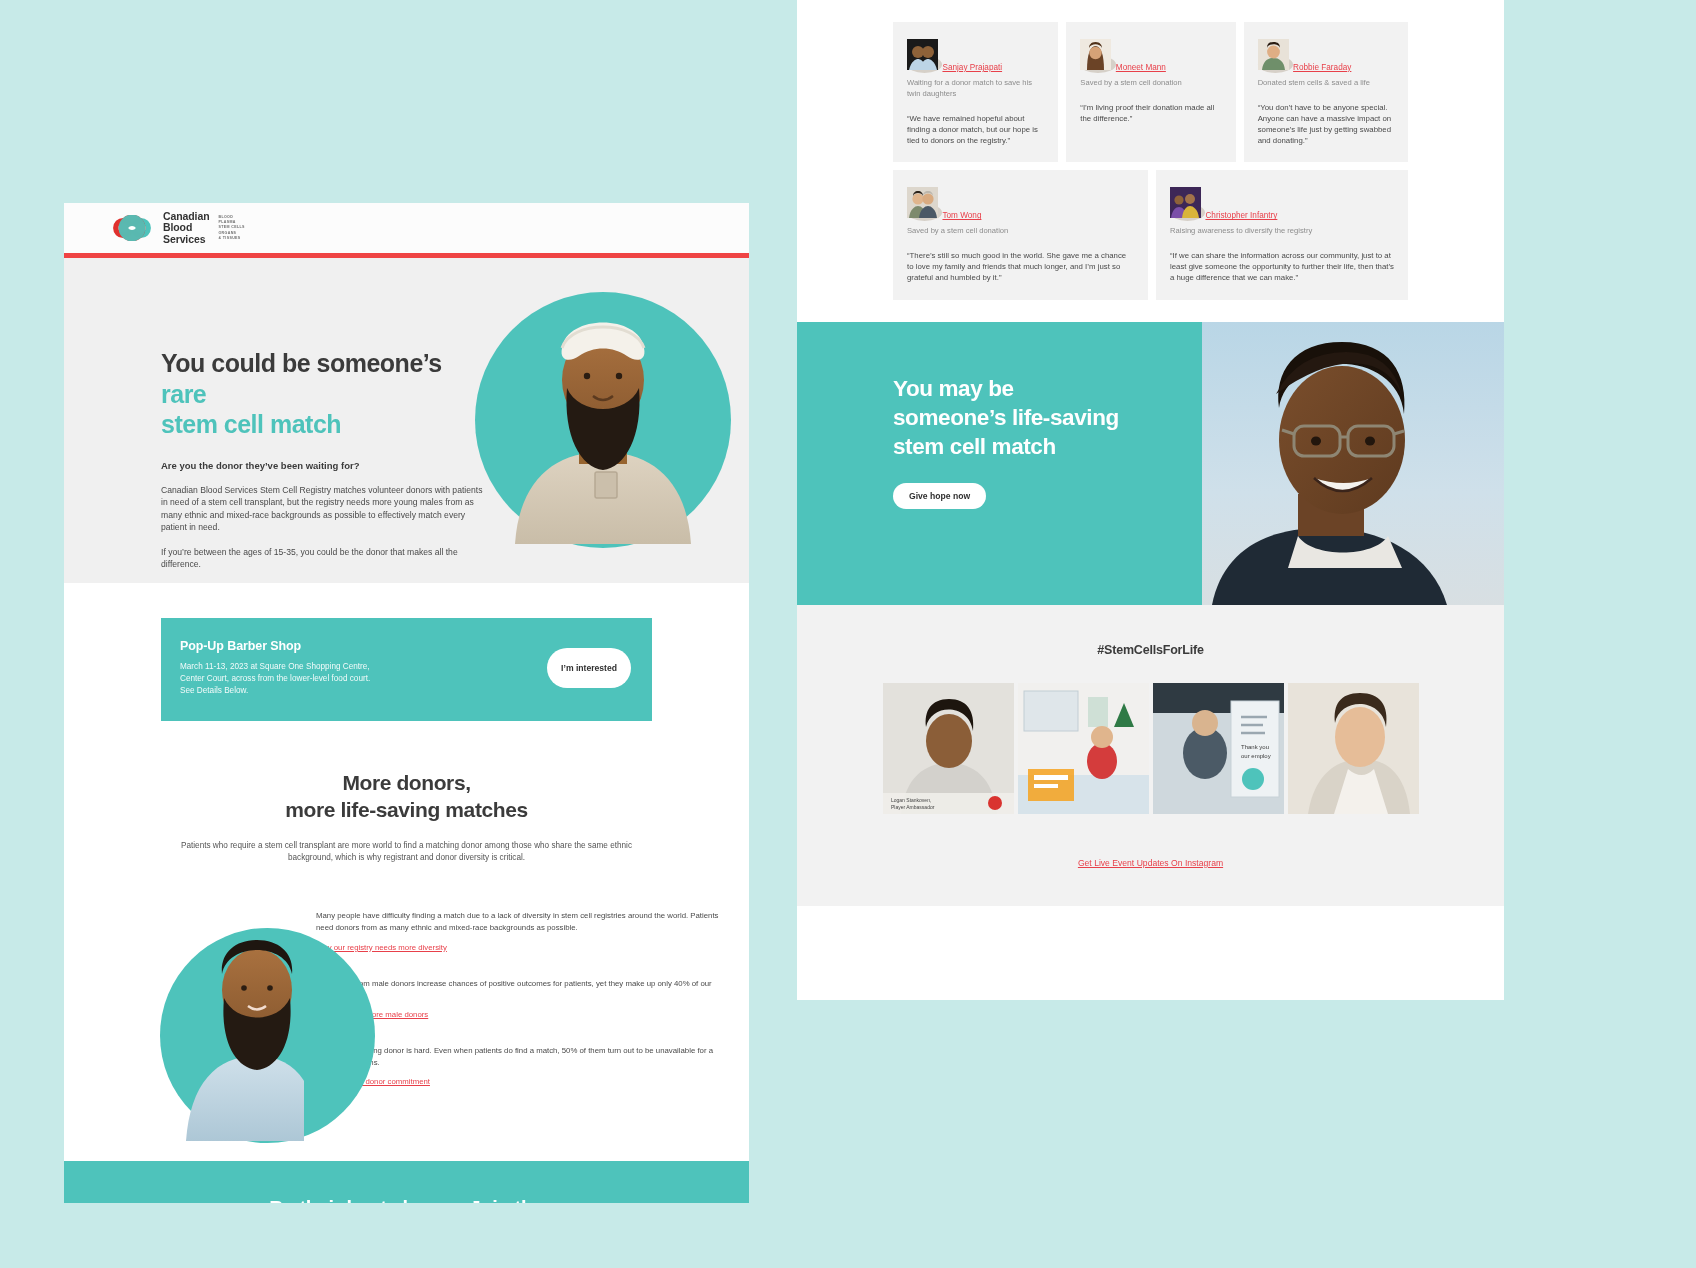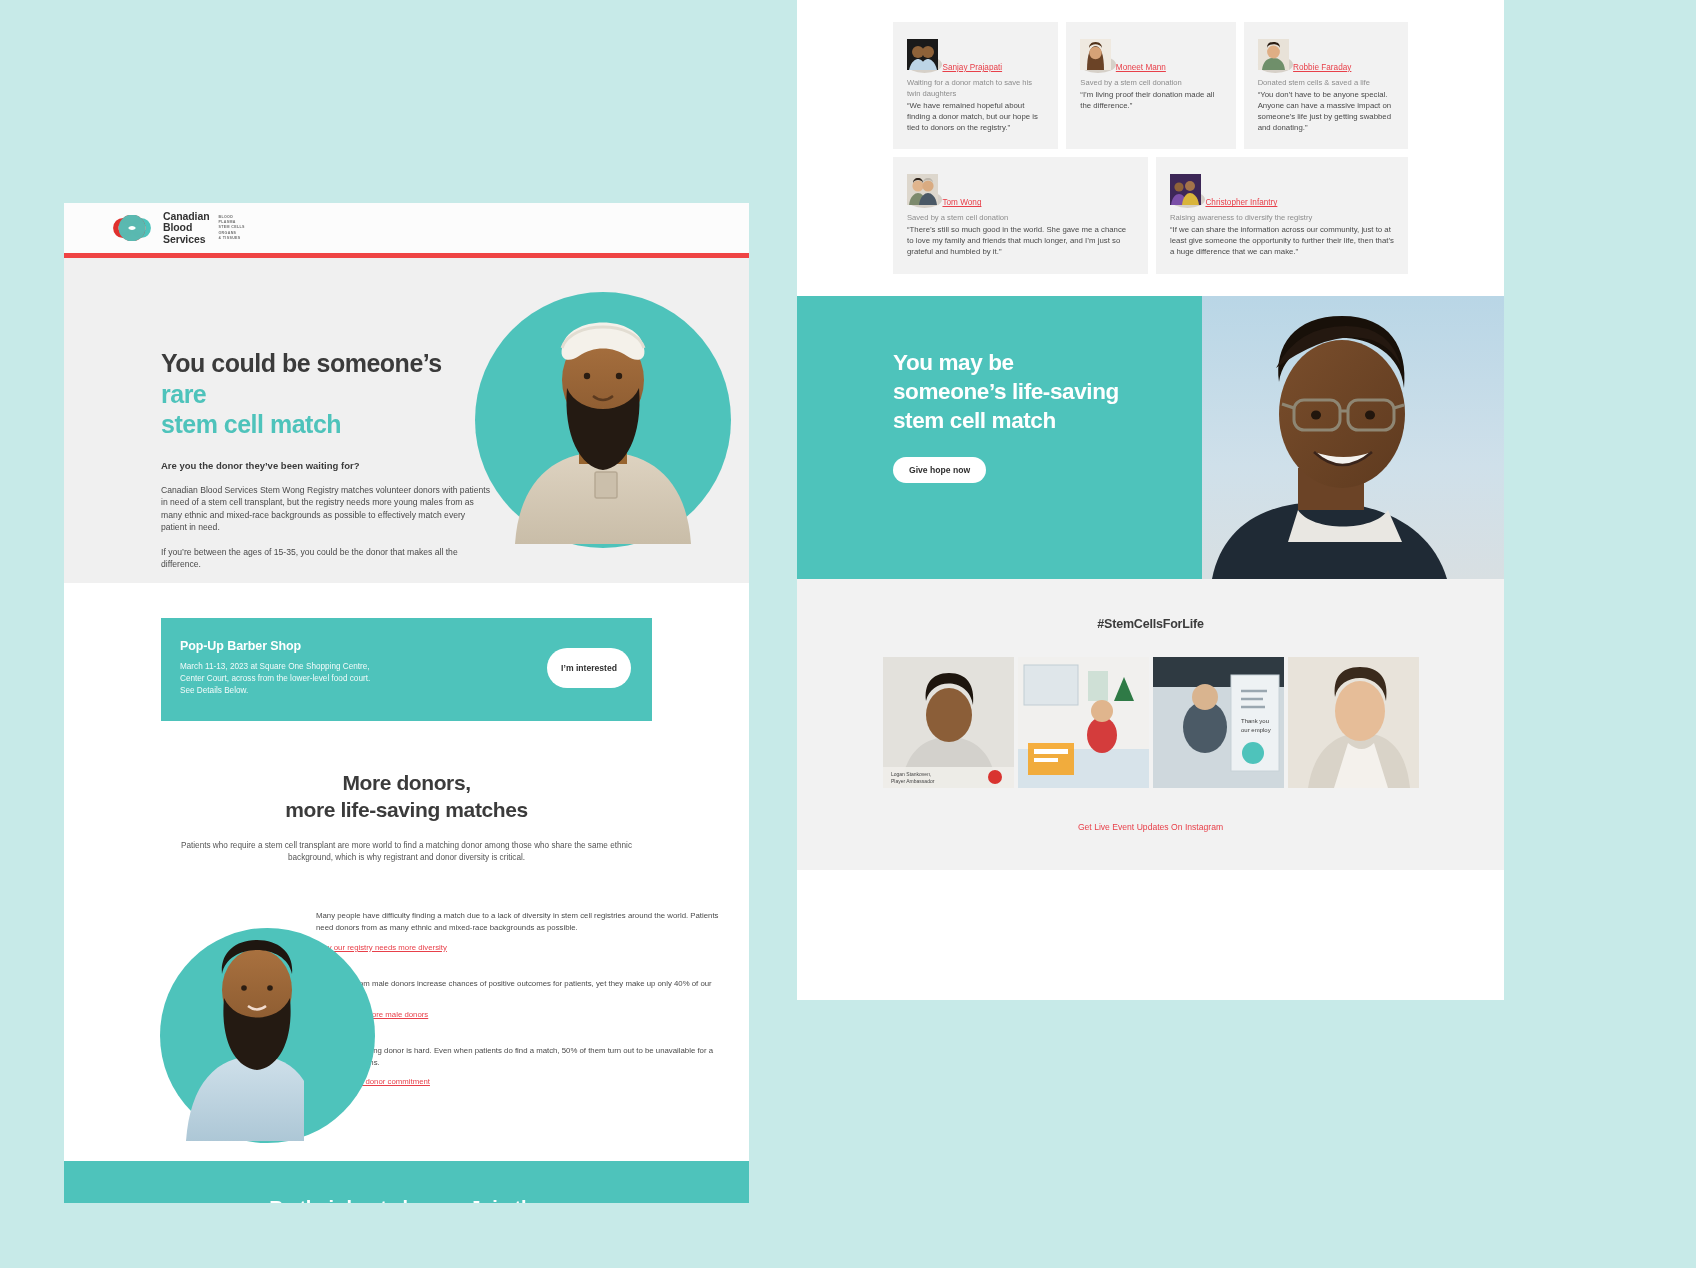--- a/index.html
+++ b/index.html
@@ -89,42 +89,42 @@
   .card { background: #f2f2f2; padding: 17px 14px 16px; }
   .card .avatar {
     width: 31px; height: 31px; border-radius: 50%; overflow: hidden; position: relative;
     background: #d6d0c8;
   }
   .card .pname {
     margin-top: 9px; font-size: 8.2px; color: #e8404a; text-decoration: underline; cursor: pointer;
     display: inline-block;
   }
   .card .prole { margin-top: 4px; font-size: 7.6px; line-height: 1.42; color: #8d8d8d; }
-  .card .pquote { font-size: 7.8px; line-height: 1.43; color: #4a4a4a; }
+  .card .pquote { margin-top: 13px; font-size: 7.8px; line-height: 1.43; color: #4a4a4a; }
 
   .cards-row-1 .card:nth-child(1) { width: 168px; }
   .cards-row-1 .card:nth-child(2) { width: 172px; }
   .cards-row-1 .card:nth-child(3) { width: 167px; }
   .cards-row-2 { margin-top: 8px; }
   .cards-row-2 .card:nth-child(1) { width: 255px; }
   .cards-row-2 .card:nth-child(2) { width: 252px; }
 
   .rp-hero { display: flex; height: 283px; }
   .rp-hero-left {
     background: #4ec3bb; color: #fff; width: 405px; padding: 52px 40px 0 96px;
   }
   .rp-hero-left h2 { font-size: 22.5px; line-height: 1.3; font-weight: bold; letter-spacing: -0.4px; }
   .rp-hero-left p { margin-top: 20px; font-size: 8.2px; line-height: 1.48; color: #f1fbfa; }
   .rp-hero-img { flex: 1; position: relative; overflow: hidden; background: #9fc4d8; }
 
   .rp-social { background: #f2f2f2; padding: 38px 0 36px; text-align: center; }
   .hashtag { font-size: 12.5px; font-weight: bold; color: #3b3b3b; letter-spacing: -0.2px; }
   .ig-grid { display: flex; gap: 4px; justify-content: center; margin-top: 26px; }
   .ig-tile { width: 131px; height: 131px; position: relative; overflow: hidden; }
-  .ig-link { display: inline-block; margin-top: 34px; font-size: 8.6px; color: #e8404a; cursor: pointer; }
+  .ig-link { display: inline-block; margin-top: 44px; font-size: 8.6px; color: #e8404a; text-decoration: underline; cursor: pointer; }
   .photo-b { background: linear-gradient(160deg,#dbe7ef 0%,#bcd0de 55%,#94acbd 100%); }
   .photo-c { background: linear-gradient(150deg,#f6f2ec 0%,#ded3c4 60%,#b9a993 100%); }
   .photo-d { background: linear-gradient(200deg,#5a3f7a 0%,#7a4fa0 50%,#3b2550 100%); }
   .photo-e { background: linear-gradient(180deg,#e9e5de 0%,#cfc7bb 100%); }
 </style>
 </head>
 <body>
 
 <div class="stage">
 
@@ -153,21 +153,21 @@
           <span>ORGANS</span><br>
           <span>&amp; TISSUES</span>
         </span>
       </div>
     </div>
 
     <div class="lp-hero">
       <div class="lp-hero-copy">
         <h1 class="hero-h1"><span>You could be someone’s </span><span class="accent">rare</span><br><span class="accent">stem cell match</span></h1>
         <div class="hero-sub">Are you the donor they’ve been waiting for?</div>
-        <p class="hero-p">Canadian Blood Services Stem Wong Registry matches volunteer donors with patients in need of a stem cell transplant, but the registry needs more young males from as many ethnic and mixed-race backgrounds as possible to effectively match every patient in need.</p>
+        <p class="hero-p">Canadian Blood Services Stem Cell Registry matches volunteer donors with patients in need of a stem cell transplant, but the registry needs more young males from as many ethnic and mixed-race backgrounds as possible to effectively match every patient in need.</p>
         <p class="hero-p">If you’re between the ages of 15-35, you could be the donor that makes all the difference.</p>
 
       </div>
 
       <div class="hero-photo">
         <span class="hero-circle"></span>
         <span class="person">
           <svg viewBox="0 0 256 268" width="256" height="268" aria-hidden="true">
             <defs>
               <clipPath id="cpHero">

